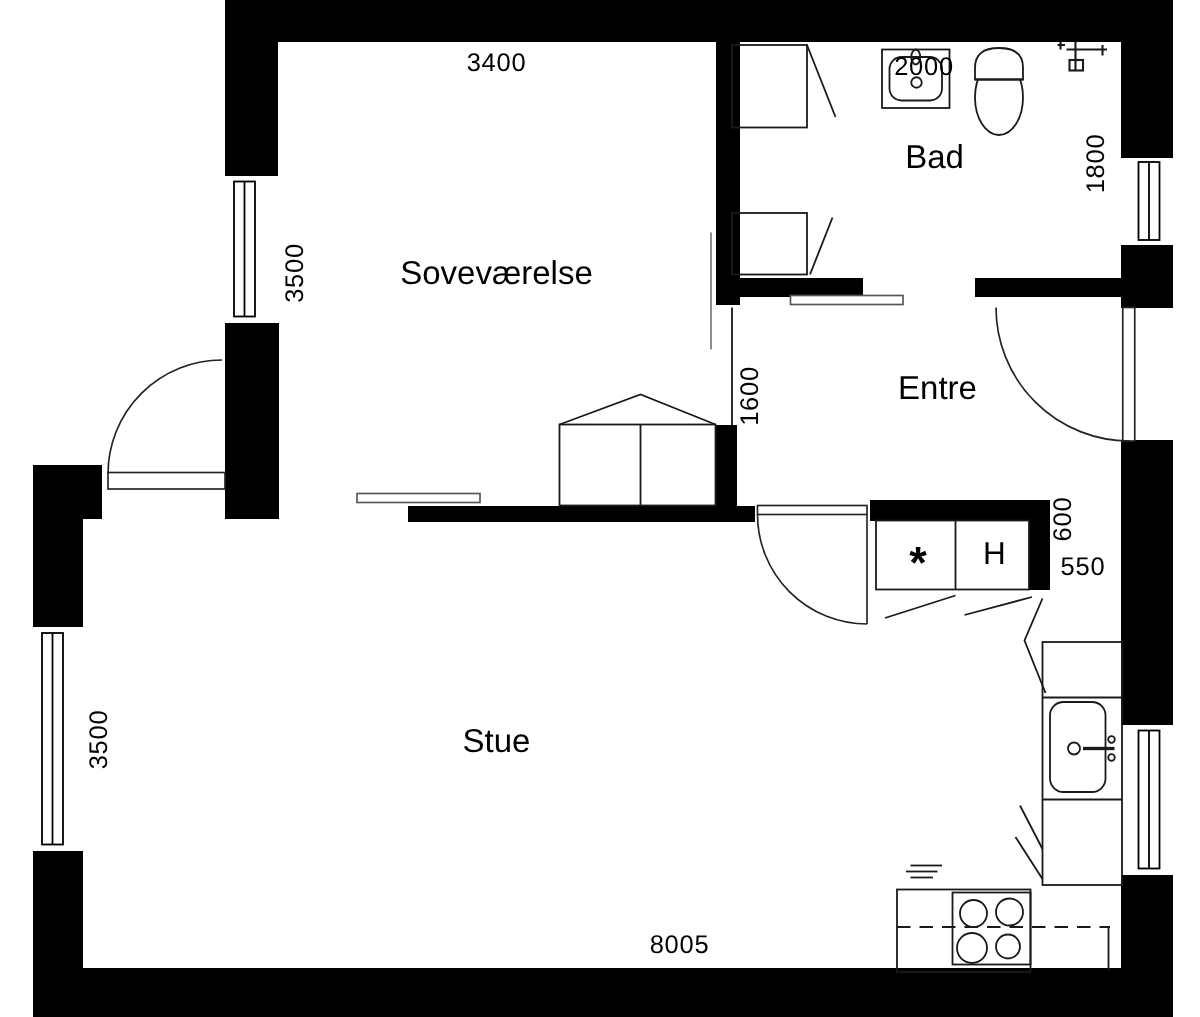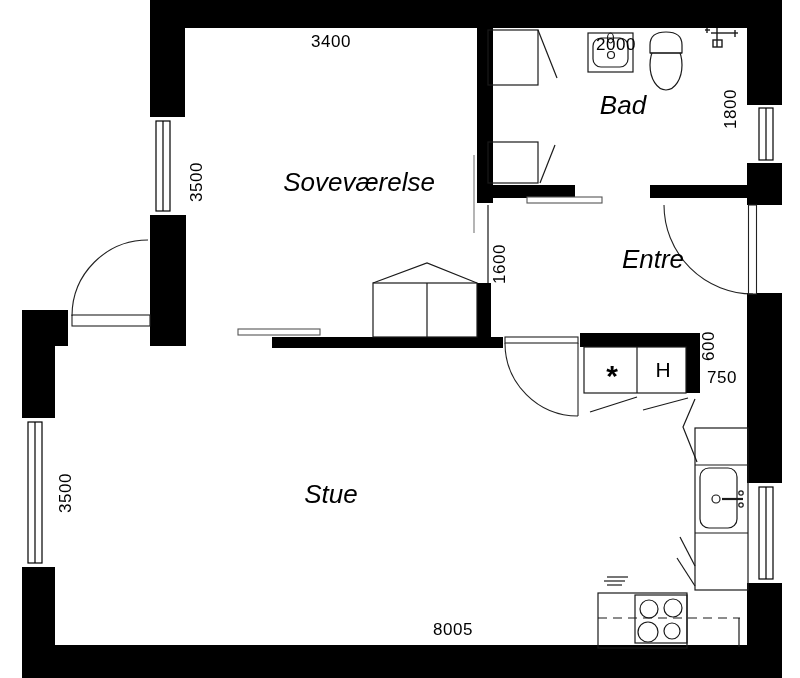--- a/index.html
+++ b/index.html
@@ -3,21 +3,21 @@
 <meta charset="utf-8">
 <style>
   html,body{margin:0;padding:0;background:#fff;}
   .plan{position:relative;width:800px;height:678px;background:#ffffff;overflow:hidden;
         font-family:"Liberation Sans", sans-serif;color:#000;}
   .plan svg{position:absolute;left:0;top:0;}
   .lbl{position:absolute;white-space:nowrap;transform:translate(-50%,-50%);
        font-family:"Liberation Sans",sans-serif;color:#000;}
   .lbl.v{transform:translate(-50%,-50%) rotate(-90deg);}
   .dim{font-size:17px;letter-spacing:0.5px;}
-  .room{font-size:26px;font-style:italic;}
+  .room{font-size:22px;}
   .marker-star{font-size:30px;font-weight:bold;}
   .marker-h{font-size:21px;}
 </style>
 </head>
 <body>
 
 <div class="plan">
 
   <svg width="800" height="678" viewBox="0 0 800 678">
 
@@ -150,30 +150,30 @@
       <g>
         <line x1="607" y1="577" x2="628" y2="577"></line>
         <line x1="604" y1="581" x2="625" y2="581"></line>
         <line x1="607" y1="585" x2="622" y2="585"></line>
       </g>
       <line x1="598" y1="618" x2="740" y2="618" stroke-dasharray="9 6"></line>
       <line x1="739" y1="618" x2="739" y2="647"></line>
     </g>
   </svg>
 
-  <div class="lbl room" style="left:331px;top:182px;margin-left:28px;">Soveværelse</div>
+  <div class="lbl room" style="left:331px;top:182px;">Soveværelse</div>
   <div class="lbl room" style="left:623px;top:105px;">Bad</div>
-  <div class="lbl room" style="left:625px;top:259px;margin-left:28px;">Entre</div>
+  <div class="lbl room" style="left:625px;top:259px;">Entre</div>
   <div class="lbl room" style="left:331px;top:494px;">Stue</div>
 
   <div class="lbl dim" style="left:331px;top:42px;">3400</div>
   <div class="lbl dim" style="left:616px;top:45px;">2000</div>
   <div class="lbl dim v" style="left:731px;top:109px;">1800</div>
   <div class="lbl dim v" style="left:197px;top:182px;">3500</div>
   <div class="lbl dim v" style="left:500px;top:264px;">1600</div>
   <div class="lbl dim v" style="left:709px;top:346px;">600</div>
-  <div class="lbl dim" style="left:722px;top:378px;">750</div>
+  <div class="lbl dim" style="left:722px;top:378px;">550</div>
   <div class="lbl dim v" style="left:66px;top:493px;">3500</div>
   <div class="lbl dim" style="left:408px;top:630px;margin-left:45px;">8005</div>
 
   <div class="lbl marker-star" style="left:612px;top:376px;">*</div>
   <div class="lbl marker-h" style="left:663px;top:370px;">H</div>
 </div>
 
 </body></html>

